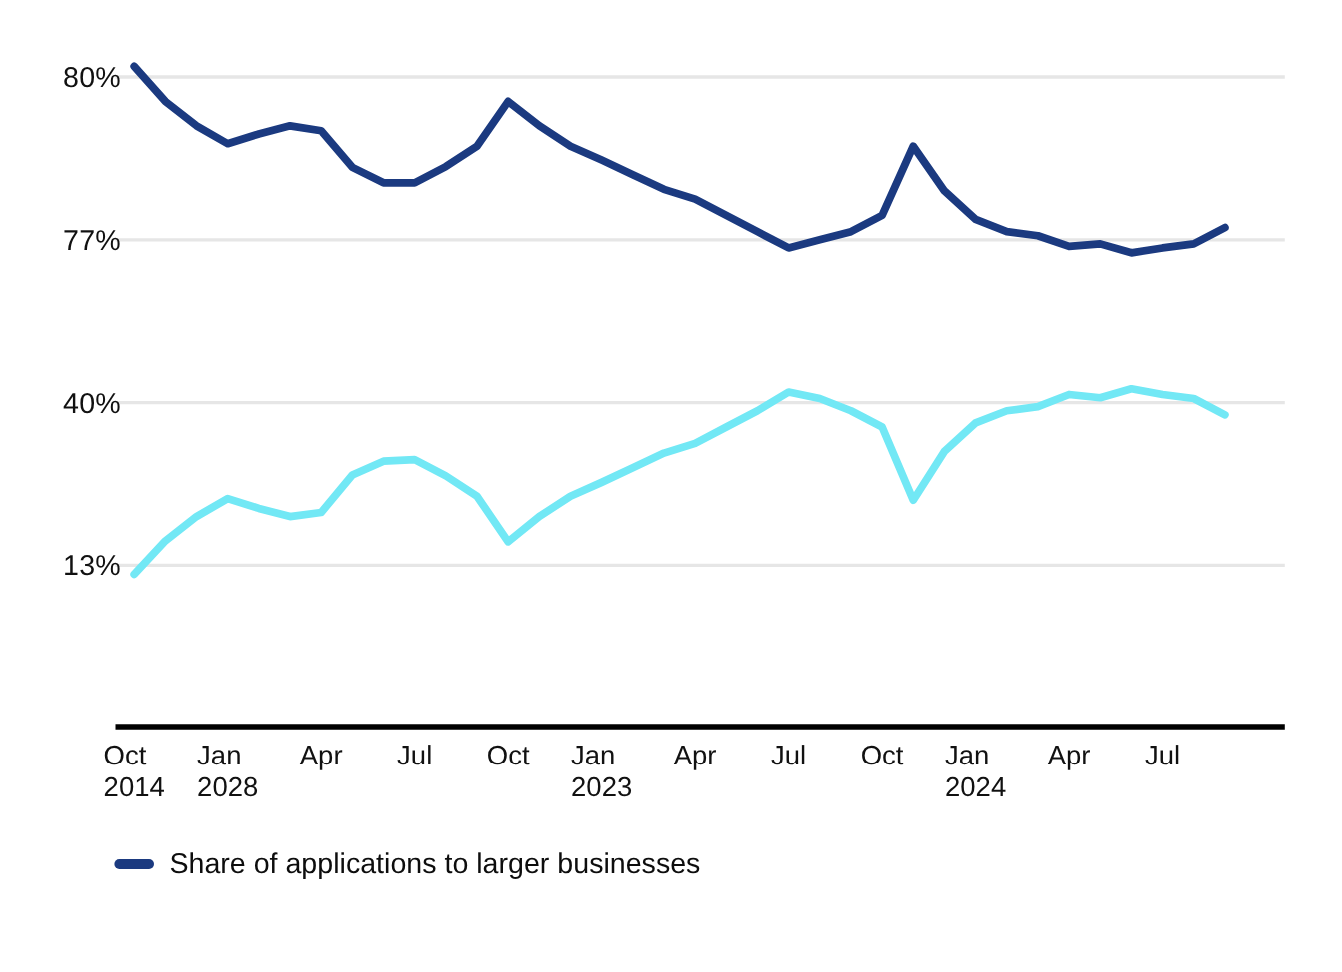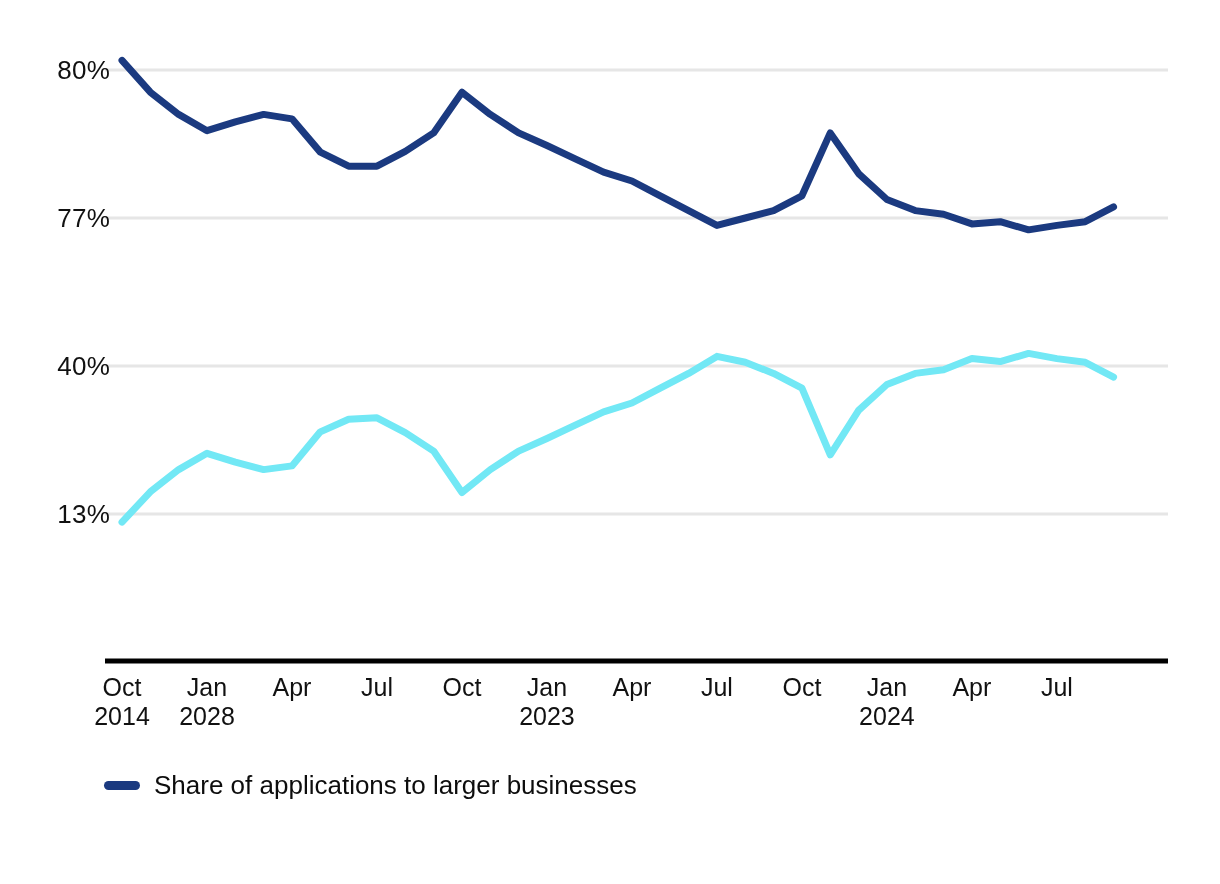--- a/index.html
+++ b/index.html
@@ -35,21 +35,21 @@
     letter-spacing: 0.2px;
     line-height: 1;
   }
   .y-label-wrap {
     position: absolute;
     left: 30px;
     width: 80px;
   }
   .x-tick-label {
     position: absolute;
-    text-align: center;
+    text-align: left;
     font-size: 25px;
     color: #111111;
     line-height: 1.15;
     transform: translateX(-50%);
     white-space: nowrap;
   }
   .x-tick-label .yr {
     display: block;
   }
   .legend {

